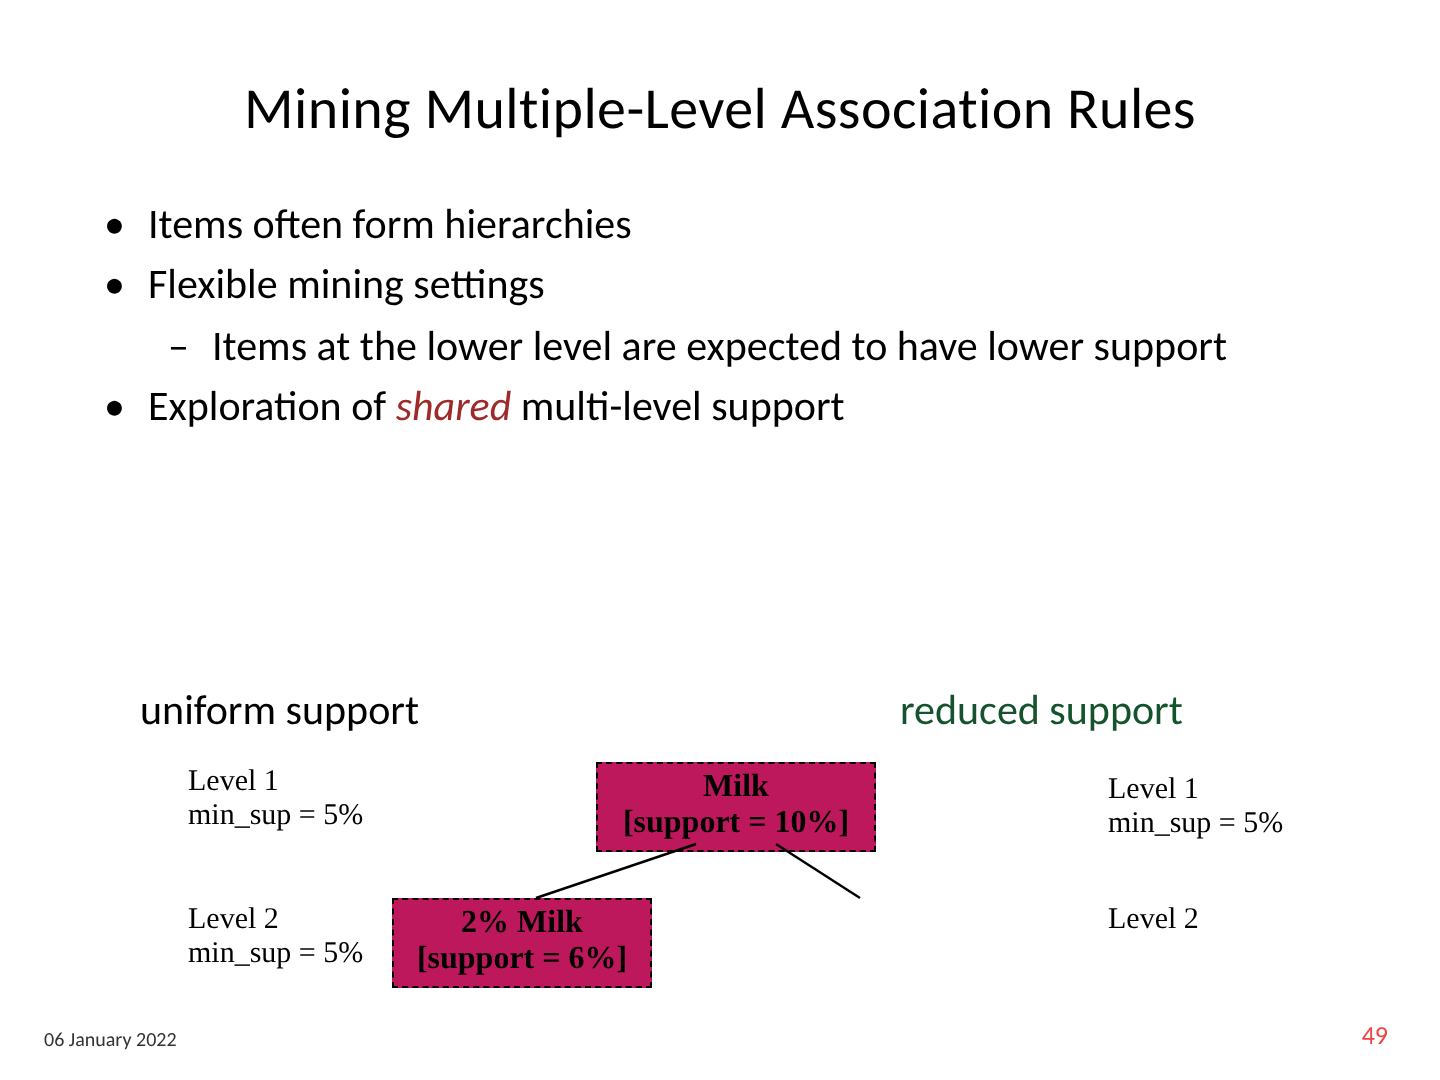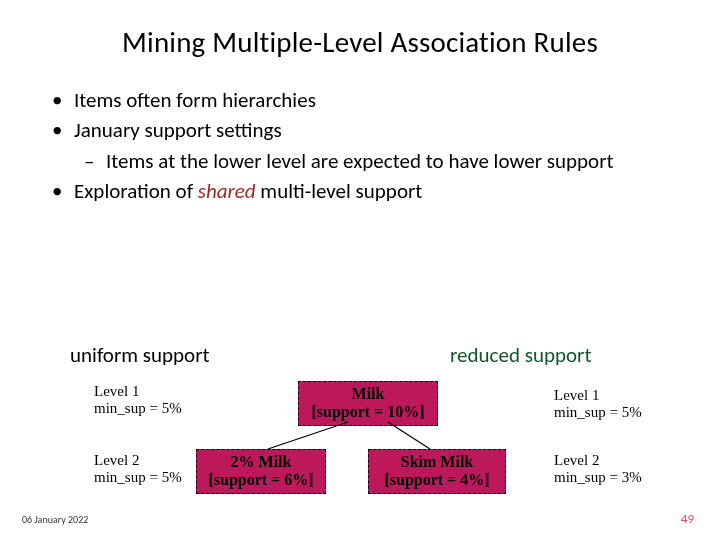--- a/index.html
+++ b/index.html
@@ -1,18 +1,18 @@
 <!DOCTYPE html>
 <html><head>
 <meta charset="utf-8">
 <style>
   * { box-sizing: border-box; margin: 0; padding: 0; }
   html, body { width: 720px; height: 540px; background: #fff; font-family: Calibri, Arial, sans-serif; color: #000; }
   .slide { position: relative; width: 720px; height: 540px; }
-  .title { text-align: center; font-size: 29px; padding-top: 24px; font-weight: 400; letter-spacing: 0.2px; }
+  .title { text-align: center; font-size: 29px; padding-top: 36px; font-weight: 400; letter-spacing: 0.2px; }
   .bullets { padding: 26px 48px 0 48px; font-size: 21px; line-height: 1.35; }
   .b1 { position: relative; padding-left: 26px; margin-bottom: 2px; }
   .b1::before { content: "•"; position: absolute; left: 4px; top: 0; }
   .b2 { position: relative; padding-left: 58px; margin-bottom: 2px; }
   .b2::before { content: "–"; position: absolute; left: 36px; top: 0; }
   .shared { font-style: italic; color: #9E2A2A; }
   .uniform { position: absolute; left: 70px; top: 342px; font-size: 21px; }
   .reduced { position: absolute; left: 450px; top: 342px; font-size: 21px; color: #14532d; }
   .lvl { font-family: "Times New Roman", serif; font-size: 15px; line-height: 1.15; font-weight: normal; }
   .lvl1-left { position: absolute; left: 94px; top: 383px; }
@@ -28,21 +28,21 @@
   .footer-page { position: absolute; right: 26px; bottom: 14px; font-size: 13px; color: #ef4444; }
 </style>
 </head>
 <body>
 <div class="slide">
 
 <div class="title">Mining Multiple-Level Association Rules</div>
 
 <div class="bullets">
   <div class="b1">Items often form hierarchies</div>
-  <div class="b1">January support settings</div>
+  <div class="b1">Flexible mining settings</div>
   <div class="b2">Items at the lower level are expected to have lower support</div>
   <div class="b1">
     <span>Exploration of </span><span class="shared">shared</span><span> multi-level support</span>
   </div>
 </div>
 
 <div class="uniform">uniform support</div>
 <div class="reduced">reduced support</div>
 
 <div class="lvl lvl1-left">
@@ -52,34 +52,29 @@
 <div class="lvl lvl2-left">
   <div>Level 2</div>
   <div>min_sup = 5%</div>
 </div>
 <div class="lvl lvl1-right">
   <div>Level 1</div>
   <div>min_sup = 5%</div>
 </div>
 <div class="lvl lvl2-right">
   <div>Level 2</div>
-  <div>min_sup = 3%</div>
 </div>
 
 <div class="box box-milk">
   <div>Milk</div>
   <div>[support = 10%]</div>
 </div>
 <div class="box box-2pct">
   <div>2% Milk</div>
   <div>[support = 6%]</div>
-</div>
-<div class="box box-skim">
-  <div>Skim Milk</div>
-  <div>[support = 4%]</div>
 </div>
 
 <svg class="lines" width="720" height="540">
   <line x1="348" y1="422" x2="268" y2="449" stroke="#000" stroke-width="1.2"></line>
   <line x1="388" y1="422" x2="430" y2="449" stroke="#000" stroke-width="1.2"></line>
 </svg>
 
 <div class="footer-date">06 January 2022</div>
 <div class="footer-page">49</div>
 

